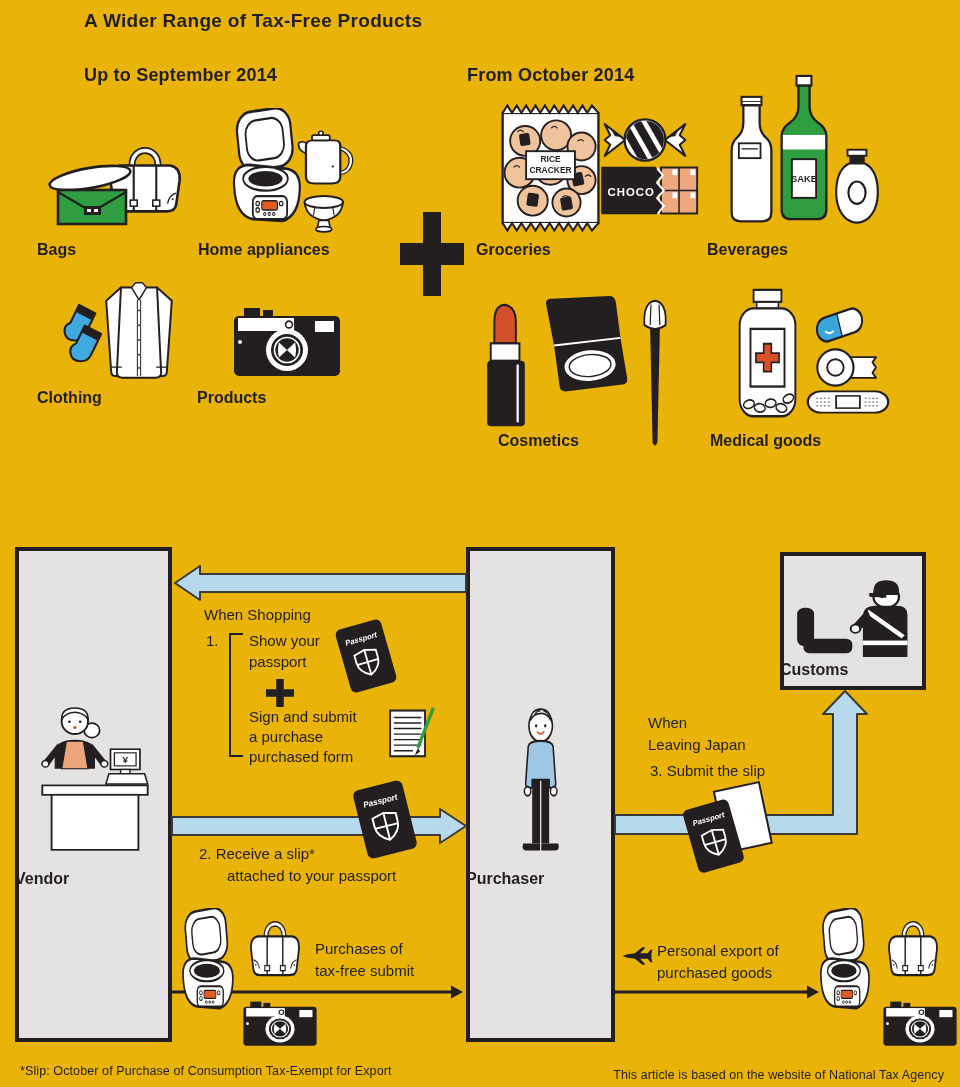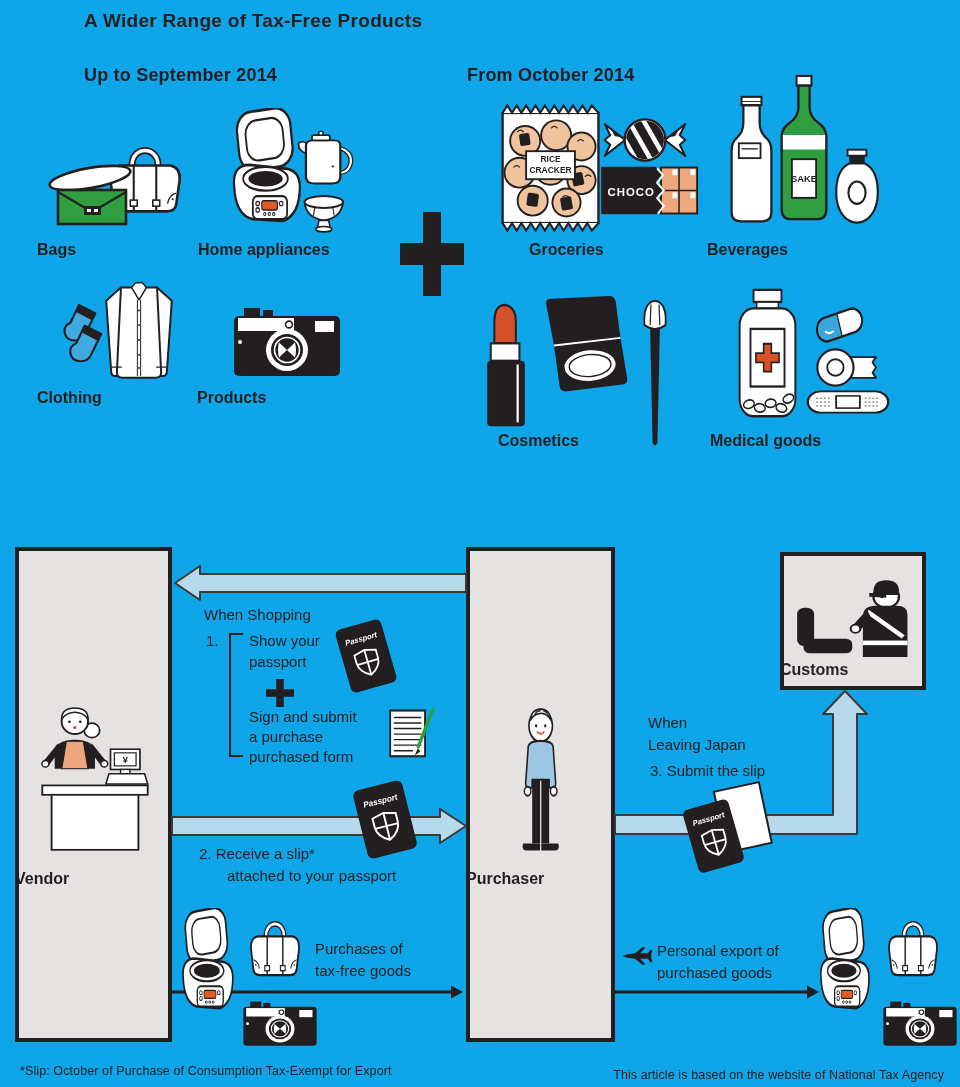--- a/index.html
+++ b/index.html
@@ -1,18 +1,18 @@
 <!DOCTYPE html>
 <html><head>
 <meta charset="utf-8">
 <style>
 *{margin:0;padding:0;box-sizing:border-box}
 html,body{background:#fff}
 body{font-family:"Liberation Sans",sans-serif;color:#231f20}
-#canvas{position:relative;width:960px;height:1087px;background:#0ea5e9;overflow:hidden}
+#canvas{position:relative;width:960px;height:1087px;background:#eab308;overflow:hidden}
 .abs{position:absolute}
 .t-main{font-size:19px;font-weight:bold;letter-spacing:.3px}
 .t-h2{font-size:18px;font-weight:bold;letter-spacing:.2px}
 .t-lbl{font-size:16px;font-weight:bold;text-align:left}
 .t-flow{font-size:15px;font-weight:normal;line-height:21px}
 .t-foot{font-size:12.5px;letter-spacing:.1px}
 .box{background:#e4e3e1;border:4px solid #231f20}
 .bracket{border-left:2px solid #231f20;border-top:2px solid #231f20;border-bottom:2px solid #231f20}
 svg{display:block;overflow:visible}
 </style>
@@ -279,21 +279,21 @@
   <svg class="abs" style="left:806px;top:386px;width:84px;height:32px" viewBox="0 0 92 42" preserveAspectRatio="none">
     <rect x="2" y="7" width="88" height="28" rx="14" fill="#fff" stroke="#231f20" stroke-width="2.5"></rect>
     <rect x="33" y="13" width="26" height="16" fill="#fff" stroke="#231f20" stroke-width="2"></rect>
     <path d="M12,16 H27 M12,21 H27 M12,26 H27 M65,16 H80 M65,21 H80 M65,26 H80" stroke="#8f8c8b" stroke-width="2" stroke-dasharray="0.6,3.6" stroke-linecap="round"></path>
   </svg>
 
   <div class="abs t-lbl" style="left:37px;top:241px;width:160px">Bags</div>
   <div class="abs t-lbl" style="left:198px;top:241px;width:180px">Home appliances</div>
   <div class="abs t-lbl" style="left:37px;top:389px;width:160px">Clothing</div>
   <div class="abs t-lbl" style="left:197px;top:389px;width:180px">Products</div>
-  <div class="abs t-lbl" style="left:529px;top:241px;width:180px">Groceries</div>
+  <div class="abs t-lbl" style="left:476px;top:241px;width:180px">Groceries</div>
   <div class="abs t-lbl" style="left:707px;top:241px;width:180px">Beverages</div>
   <div class="abs t-lbl" style="left:498px;top:432px;width:180px">Cosmetics</div>
   <div class="abs t-lbl" style="left:710px;top:432px;width:180px">Medical goods</div>
 
 
   <div class="abs box" style="left:15px;top:547px;width:157px;height:495px"></div>
   <div class="abs box" style="left:466px;top:547px;width:149px;height:495px"></div>
   <div class="abs box" style="left:780px;top:552px;width:146px;height:138px"></div>
 
   <svg class="abs" style="left:172px;top:564px;width:295px;height:38px" viewBox="0 0 295 38">
@@ -411,21 +411,21 @@
   <svg class="abs" style="left:177px;top:908px;width:62px;height:110px" viewBox="0 0 110 135" preserveAspectRatio="none">
     <use href="#sym-ricecooker" width="110" height="135"></use>
   </svg>
   <svg class="abs" style="left:248px;top:916px;width:54px;height:62px" viewBox="0 0 90 85" preserveAspectRatio="none">
     <use href="#sym-duffel" width="90" height="85"></use>
   </svg>
   <svg class="abs" style="left:242px;top:999px;width:76px;height:48px" viewBox="0 0 110 74" preserveAspectRatio="none">
     <use href="#sym-camera" width="110" height="74"></use>
   </svg>
   <div class="abs t-flow" style="left:315px;top:938px">Purchases of</div>
-  <div class="abs t-flow" style="left:315px;top:960px">tax-free goods</div>
+  <div class="abs t-flow" style="left:315px;top:960px">tax-free submit</div>
 
   <svg class="abs" style="left:615px;top:983px;width:209px;height:18px" viewBox="0 0 209 18">
     <path d="M0,9 H192" stroke="#231f20" stroke-width="3"></path>
     <path d="M192,2.5 L204,9 L192,15.5 Z" fill="#231f20"></path>
   </svg>
   <svg class="abs" style="left:622px;top:945px;width:31px;height:22px" viewBox="0 0 48 32" preserveAspectRatio="none">
     <path d="M1,16 C8,13 14,13 20,12 L32,3 L36,4 L28,12 L40,12 L44,7 L47,7 L45,15 L47,16 L45,17 L47,25 L44,25 L40,20 L28,20 L36,28 L32,29 L20,20 C14,19 8,19 1,16 Z" fill="#231f20"></path>
   </svg>
   <div class="abs t-flow" style="left:657px;top:940px">Personal export of</div>
   <div class="abs t-flow" style="left:657px;top:962px">purchased goods</div>

